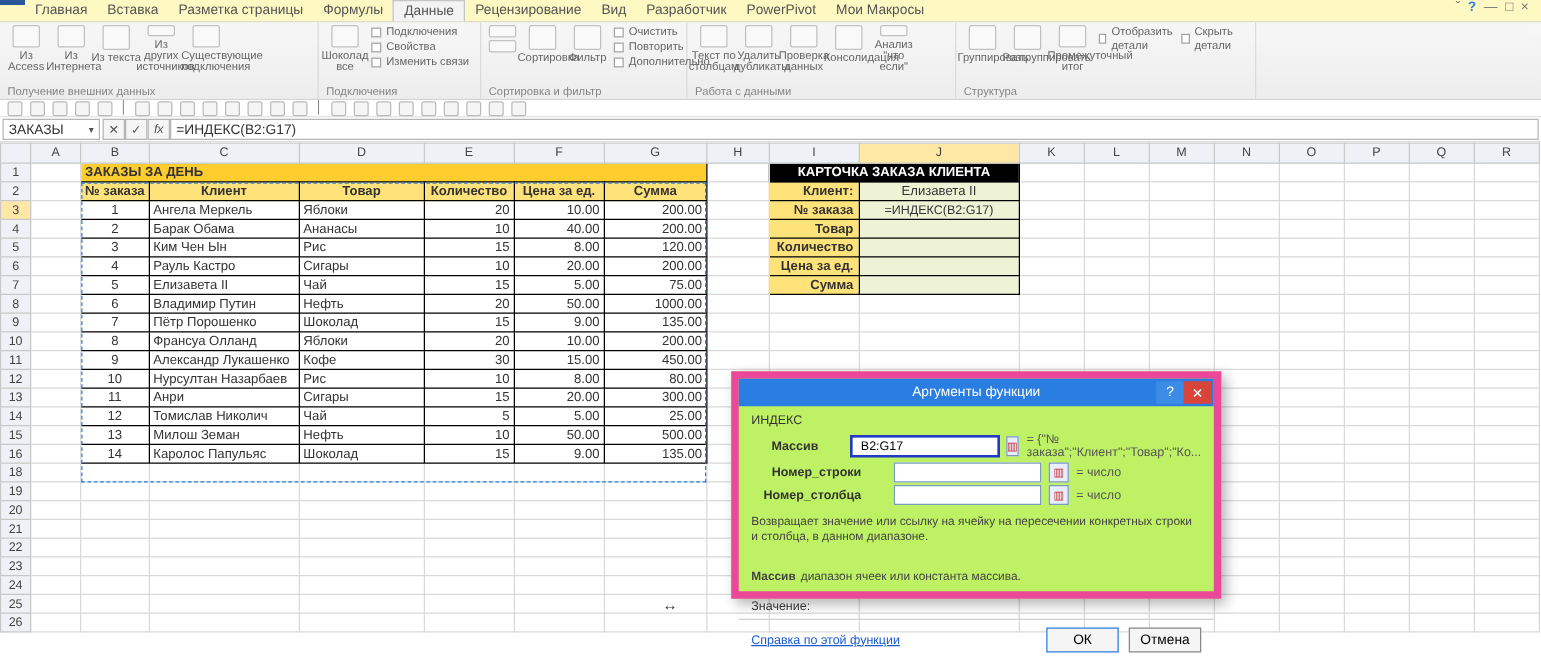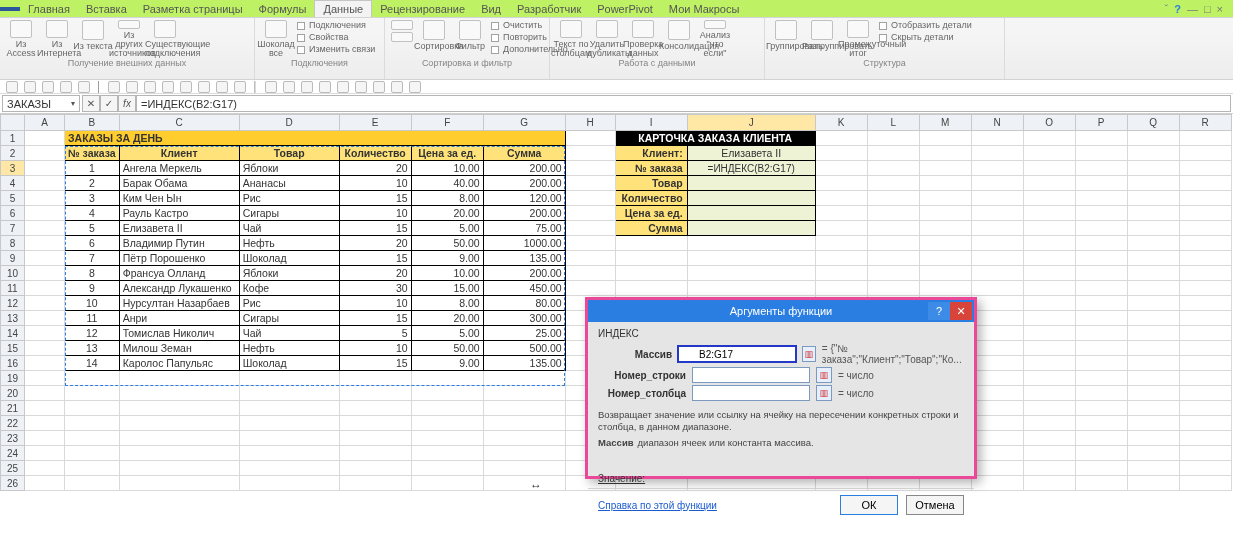--- a/index.html
+++ b/index.html
@@ -11,24 +11,24 @@
     color: #333;
     width: 1233px;
     height: 537px;
     overflow: hidden;
     position: relative;
     user-select: none;
   }
   
   .tabstrip {
     height: 18px;
-    background: #bef264;
+    background: #fef9c3;
     border-bottom: 1px solid #d4d4d4;
     display: flex;
-    align-items: center;
+    align-items: flex-start;
   }
   .filetab {
     background: #2a579a;
     color: #fff;
     padding: 2px 10px;
     font-size: 11px;
   }
   .tab {
     padding: 2px 8px;
     color: #555;
@@ -65,21 +65,21 @@
   .ricon {
     width: 30px; height: 38px;
     display:flex; flex-direction:column; align-items:center; justify-content:flex-start;
     gap:2px;
   }
   .ricon .glyph {
     width:22px; height:20px; border:1px solid #bbb; background:#f9f9f9;
     border-radius:2px;
   }
   .ricon .lbl { font-size:9px; color:#555; text-align:center; line-height:9px; width:40px;}
-  .rlabel { font-size:9px; color:#777; text-align:center; padding-bottom:12px;}
+  .rlabel { font-size:9px; color:#777; text-align:left; padding-bottom:1px;}
   .rsmall { font-size:9px; color:#555; line-height:11px; display:flex; align-items:center; gap:4px;}
   .rsmall .dot{width:8px;height:8px;border:1px solid #999;background:#fff;}
   
   .qat {
     height: 14px;
     background:#fff;
     border-bottom:1px solid #dcdcdc;
     display:flex; align-items:center; gap:6px; padding-left:6px;
     color:#777; font-size:10px;
   }
@@ -146,22 +146,22 @@
   .marquee {
     position:absolute;
     border:1.5px dashed #2a7de1;
     pointer-events:none;
   }
   
   .dialog {
     position:absolute;
     left:585px; top:297px;
     width:392px; height:182px;
-    background:#e5e5e5;
-    border:3px solid #ec4899;
+    background:#bef264;
+    border:6px solid #ec4899;
     box-shadow:4px 4px 10px rgba(0,0,0,.3);
     font-size:11px;
   }
   .dlg-title {
     height:22px; background:#2a7de1; color:#fff;
     display:flex; align-items:center; justify-content:center;
     position:relative; font-size:11px;
   }
   .dlg-title .help, .dlg-title .close {
     position:absolute; top:2px; width:22px; height:18px;
@@ -171,35 +171,35 @@
   .dlg-title .help { right:24px; background:#3c8be6; }
   .dlg-title .close { right:2px; background:#d9443a; }
   .dlg-body { padding:6px 10px 4px 10px; }
   .dlg-func { font-size:10px; color:#333; margin-bottom:4px;}
   .dlg-row {
     display:flex; align-items:center; gap:6px; margin:2px 0;
   }
   .dlg-row .lab { width:88px; text-align:right; font-size:10px; font-weight:bold;}
   .dlg-row .inp {
     width:118px; height:16px; border:1px solid #7a9ac0; background:#fff;
-    font-size:10px; padding:0 20px;
+    font-size:10px; padding:0 7px;margin-left:20px;
   }
   .dlg-row .inp.highlight {
     outline:2px solid #2338c9; outline-offset:-1px;
   }
   .dlg-row .colbtn {
     width:16px;height:16px;border:1px solid #7a9ac0;background:#e7eefc;
     display:flex;align-items:center;justify-content:center;font-size:9px;color:#c33;
   }
   .dlg-row .eq { font-size:10px; color:#555; }
   .dlg-desc {
     font-size:9.5px; color:#444; margin-top:8px; line-height:12px;
   }
   .dlg-desc .b { font-weight:bold; margin-right:4px;}
-  .dlg-value { font-size:10px; color:#333; margin-top:24px;text-decoration:underline;}
+  .dlg-value { font-size:10px; color:#333; margin-top:12px;}
   .dlg-bottom {
     display:flex; align-items:center; gap:8px;
     padding:6px 10px; border-top:1px solid #d0d0d0;
   }
   .dlg-link { color:#1a5bd0; text-decoration:underline; font-size:10px;}
   .dlg-btn {
     width:58px; height:20px; border:1px solid #888; background:#f5f5f5;
     font-size:11px;
   }
   .dlg-btn.primary { border:1px solid #2a7de1; }
@@ -343,21 +343,21 @@
           <div class="lbl">Группировать</div>
         </div>
       <div class="ricon">
           <div class="glyph"></div>
           <div class="lbl">Разгруппировать</div>
         </div>
       <div class="ricon">
           <div class="glyph"></div>
           <div class="lbl">Промежуточный итог</div>
         </div>
-      <div style="display:flex;flex-direction:column;gap:1px">
+      <div style="display:flex;flex-direction:row;gap:1px">
         <div class="rsmall">
             <span class="dot"></span>
             <span>Отобразить детали</span>
           </div>
         <div class="rsmall">
             <span class="dot"></span>
             <span>Скрыть детали</span>
           </div>
       </div>
     </div>
@@ -740,20 +740,41 @@
         </tr>
         <tr>
           <td class="rowhdr">16</td>
           <td class=""></td>
           <td class="orders-cell ctr">14</td>
           <td class="orders-cell">Каролос Папульяс</td>
           <td class="orders-cell">Шоколад</td>
           <td class="orders-cell num">15</td>
           <td class="orders-cell num">9.00</td>
           <td class="orders-cell num">135.00</td>
+          <td class=""></td>
+          <td class=""></td>
+          <td class=""></td>
+          <td class=""></td>
+          <td class=""></td>
+          <td class=""></td>
+          <td class=""></td>
+          <td class=""></td>
+          <td class=""></td>
+          <td class=""></td>
+          <td class=""></td>
+        </tr>
+        <tr>
+          <td class="rowhdr">18</td>
+          <td class=""></td>
+          <td class=""></td>
+          <td class=""></td>
+          <td class=""></td>
+          <td class=""></td>
+          <td class=""></td>
+          <td class=""></td>
           <td class=""></td>
           <td class=""></td>
           <td class=""></td>
           <td class=""></td>
           <td class=""></td>
           <td class=""></td>
           <td class=""></td>
           <td class=""></td>
           <td class=""></td>
           <td class=""></td>
@@ -954,21 +975,21 @@
       <div class="eq">= число</div>
     </div>
     <div class="dlg-row">
       <div class="lab">Номер_столбца</div>
       <input class="inp" value="" style="">
       <div class="colbtn">▥</div>
       <div class="eq">= число</div>
     </div>
     <div class="dlg-desc">
       <div>Возвращает значение или ссылку на ячейку на пересечении конкретных строки и столбца, в данном диапазоне.</div>
-      <div style="margin-top:4px"><span class="b">Массив</span><span>диапазон ячеек или константа массива.</span></div>
+      <div style="margin-top:20px"><span class="b">Массив</span><span>диапазон ячеек или константа массива.</span></div>
     </div>
     <div class="dlg-value">Значение:</div>
   </div>
   <div class="dlg-bottom">
     <a class="dlg-link">Справка по этой функции</a>
     <div style="flex:1"></div>
     <button class="dlg-btn primary">ОК</button>
     <button class="dlg-btn">Отмена</button>
   </div>
 </div>

